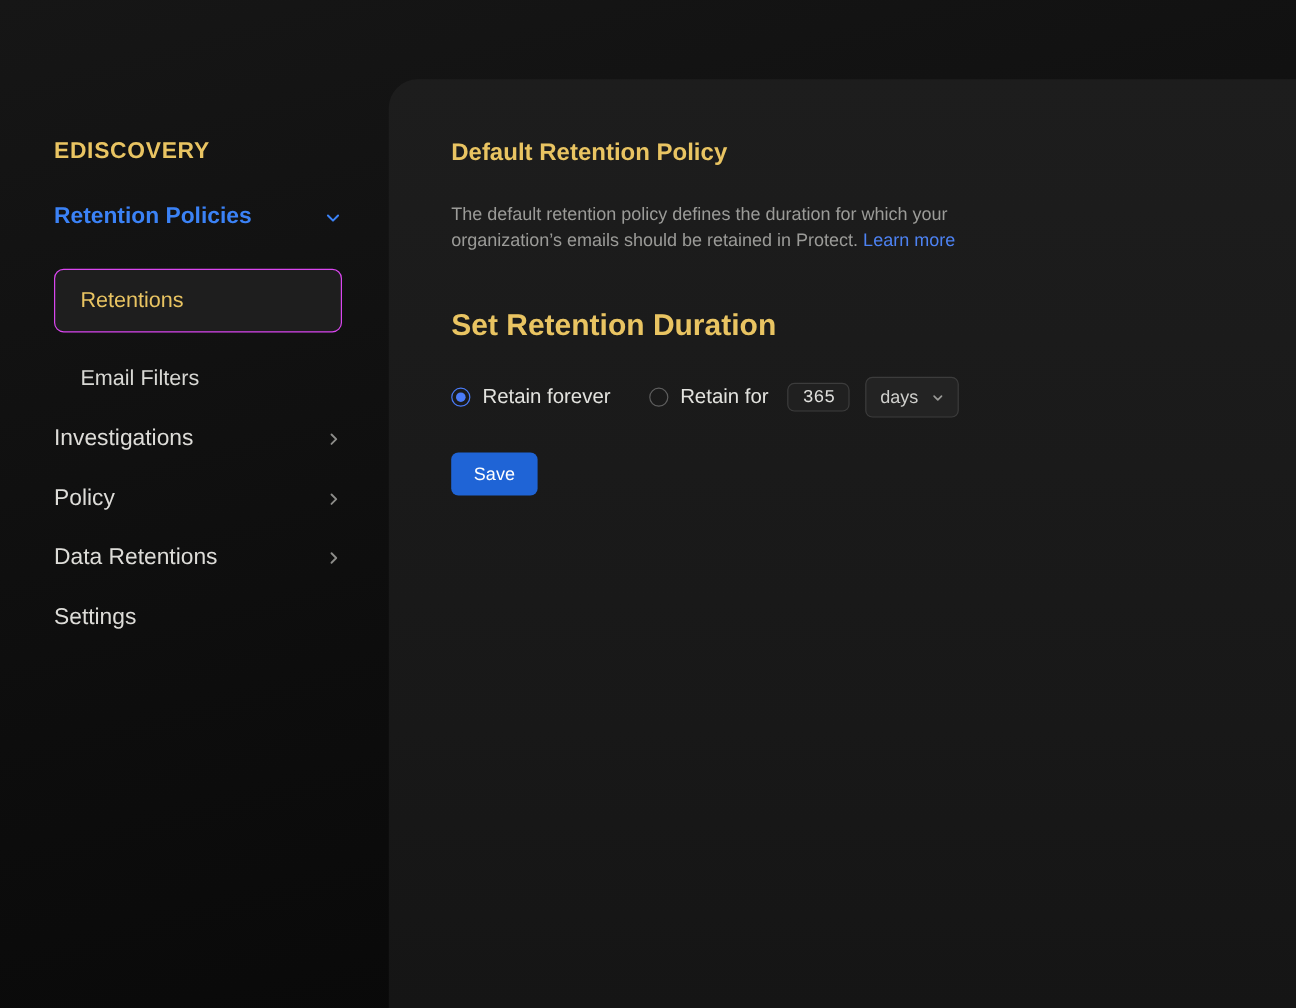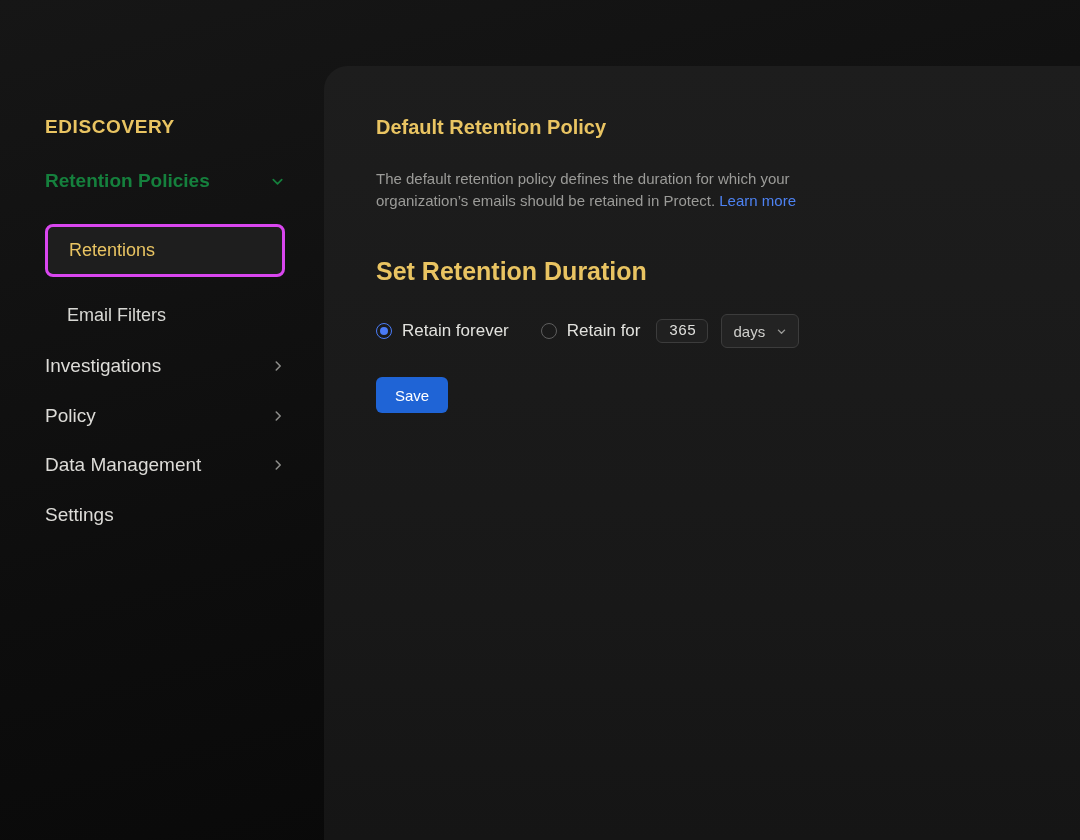--- a/index.html
+++ b/index.html
@@ -15,25 +15,25 @@
   
   .sidebar { position:absolute; left:0; top:0; width:324px; height:100%; }
   .sb-title {
     position:absolute; left:45px; top:116px;
     font-size:19px; font-weight:700; letter-spacing:.6px;
     color:#e9c462;
   }
   .sb-section {
     position:absolute; left:45px; top:170px; width:240px;
     display:flex; align-items:center; justify-content:space-between;
-    color:#15803d; font-size:19px; font-weight:600; cursor:pointer;
+    color:#3b82f6; font-size:19px; font-weight:600; cursor:pointer;
   }
   .sb-card {
     position:absolute; left:45px; top:224px; width:240px; height:53px;
-    background:#1e1e1e; border:3px solid #d946ef; border-radius:8px;
+    background:#1e1e1e; border:1px solid #d946ef; border-radius:8px;
     display:flex; align-items:center; padding-left:21px;
     color:#e9c462; font-size:18px; font-weight:500; cursor:pointer;
   }
   .sb-subitem {
     position:absolute; left:67px; top:305px;
     color:#d8d8d4; font-size:18px; cursor:pointer;
   }
   .sb-item {
     position:absolute; left:45px; width:240px;
     display:flex; align-items:center; justify-content:space-between;
@@ -129,21 +129,21 @@
   <div class="sb-item" style="top:405px;">
     <span>Policy</span>
     <span class="chev">
       <svg width="14" height="14" viewBox="0 0 16 16">
           <path d="M6 3.5L10.5 8 6 12.5" fill="none" stroke="currentColor" stroke-width="1.8" stroke-linecap="round" stroke-linejoin="round"></path>
         </svg>
     </span>
   </div>
 
   <div class="sb-item" style="top:454px;">
-    <span>Data Management</span>
+    <span>Data Retentions</span>
     <span class="chev">
       <svg width="14" height="14" viewBox="0 0 16 16">
           <path d="M6 3.5L10.5 8 6 12.5" fill="none" stroke="currentColor" stroke-width="1.8" stroke-linecap="round" stroke-linejoin="round"></path>
         </svg>
     </span>
   </div>
 
   <div class="sb-item" style="top:504px;">
     <span>Settings</span>
   </div>

